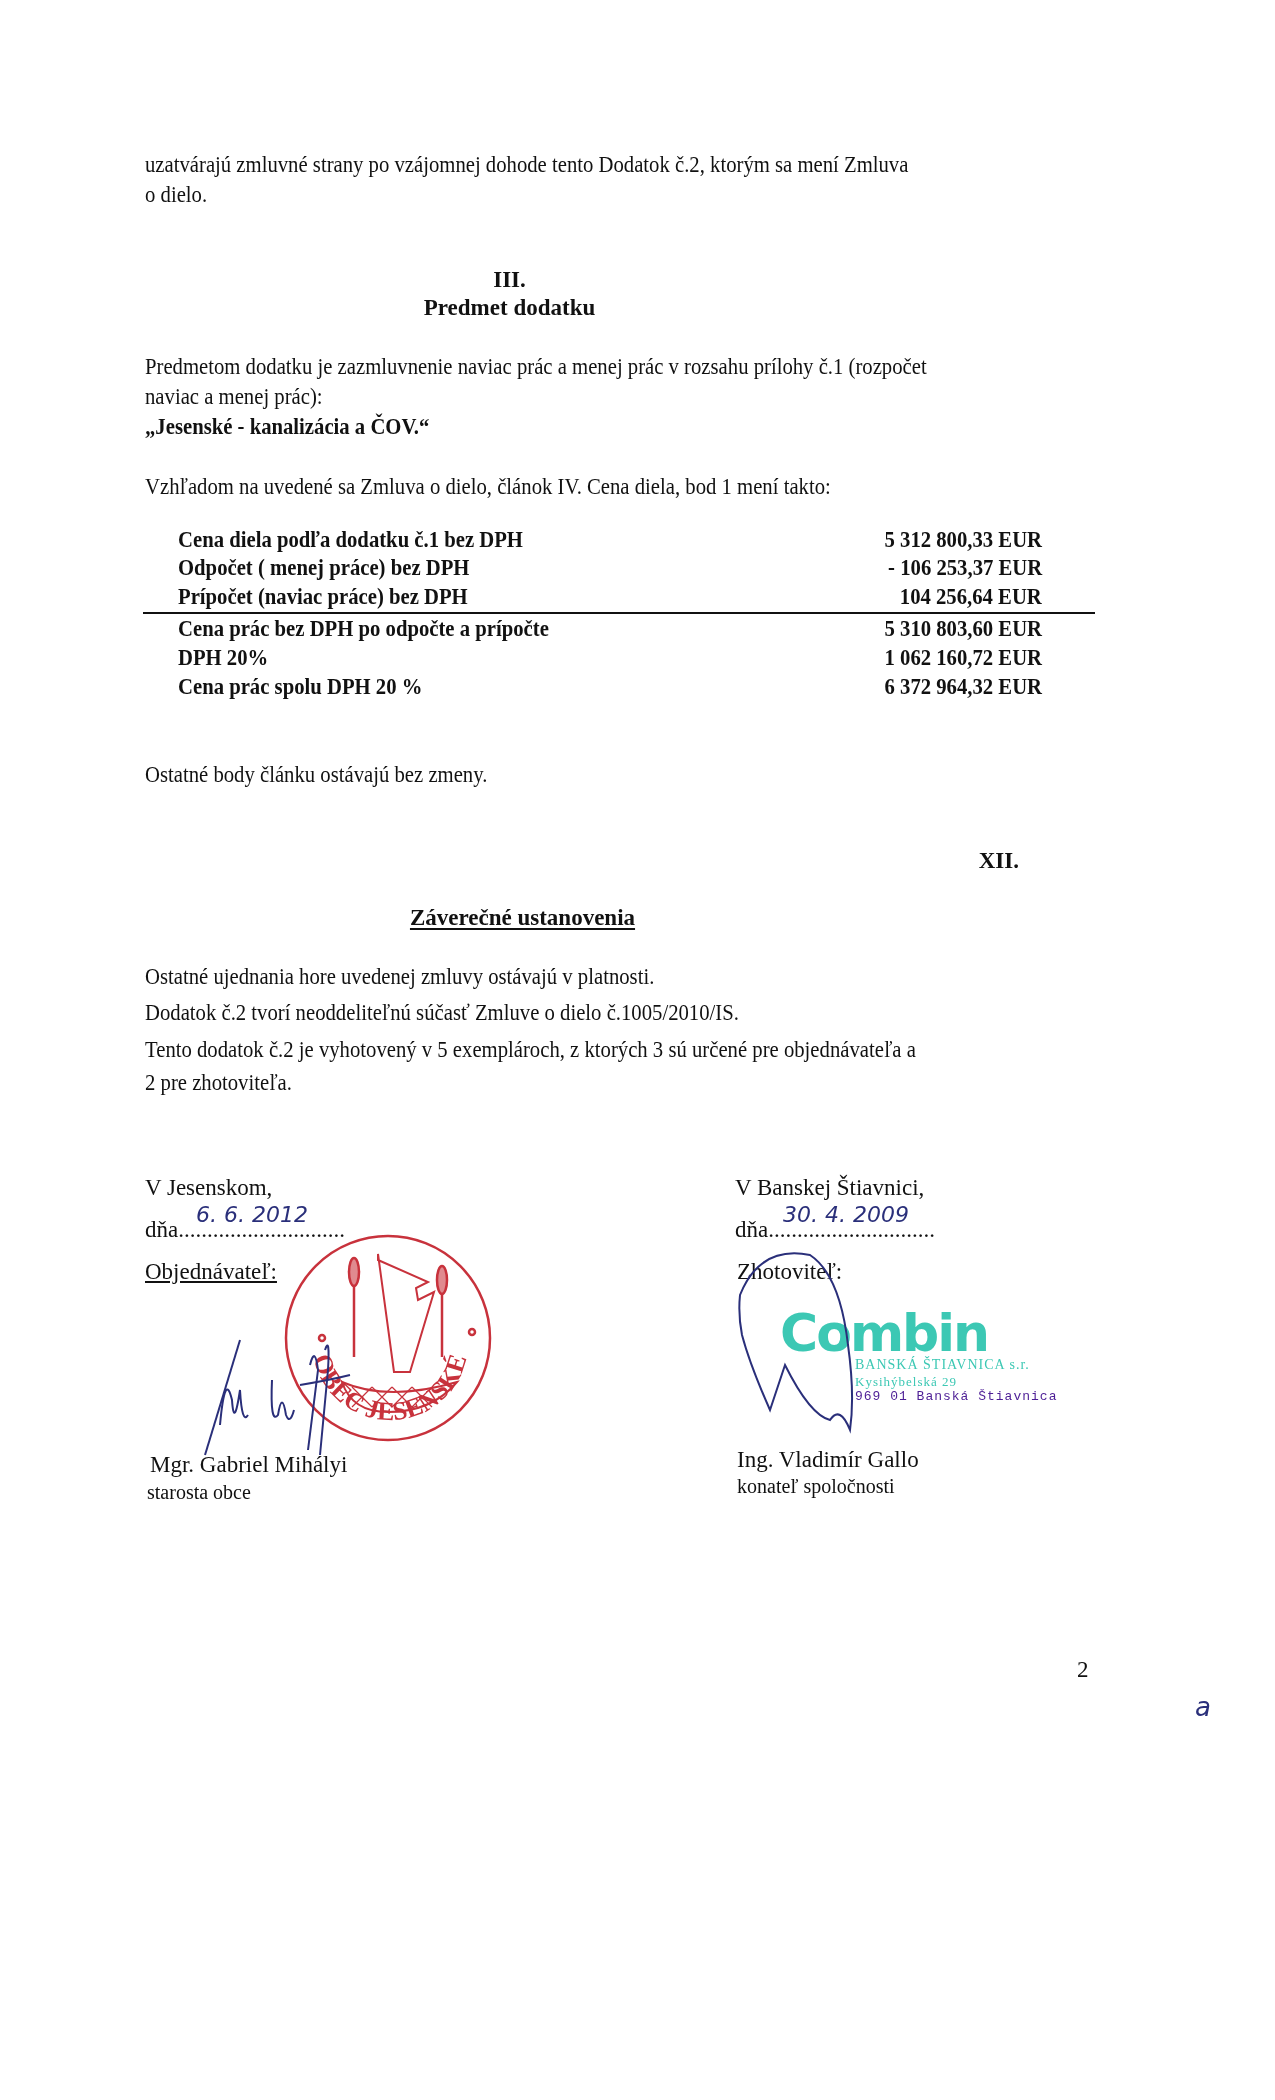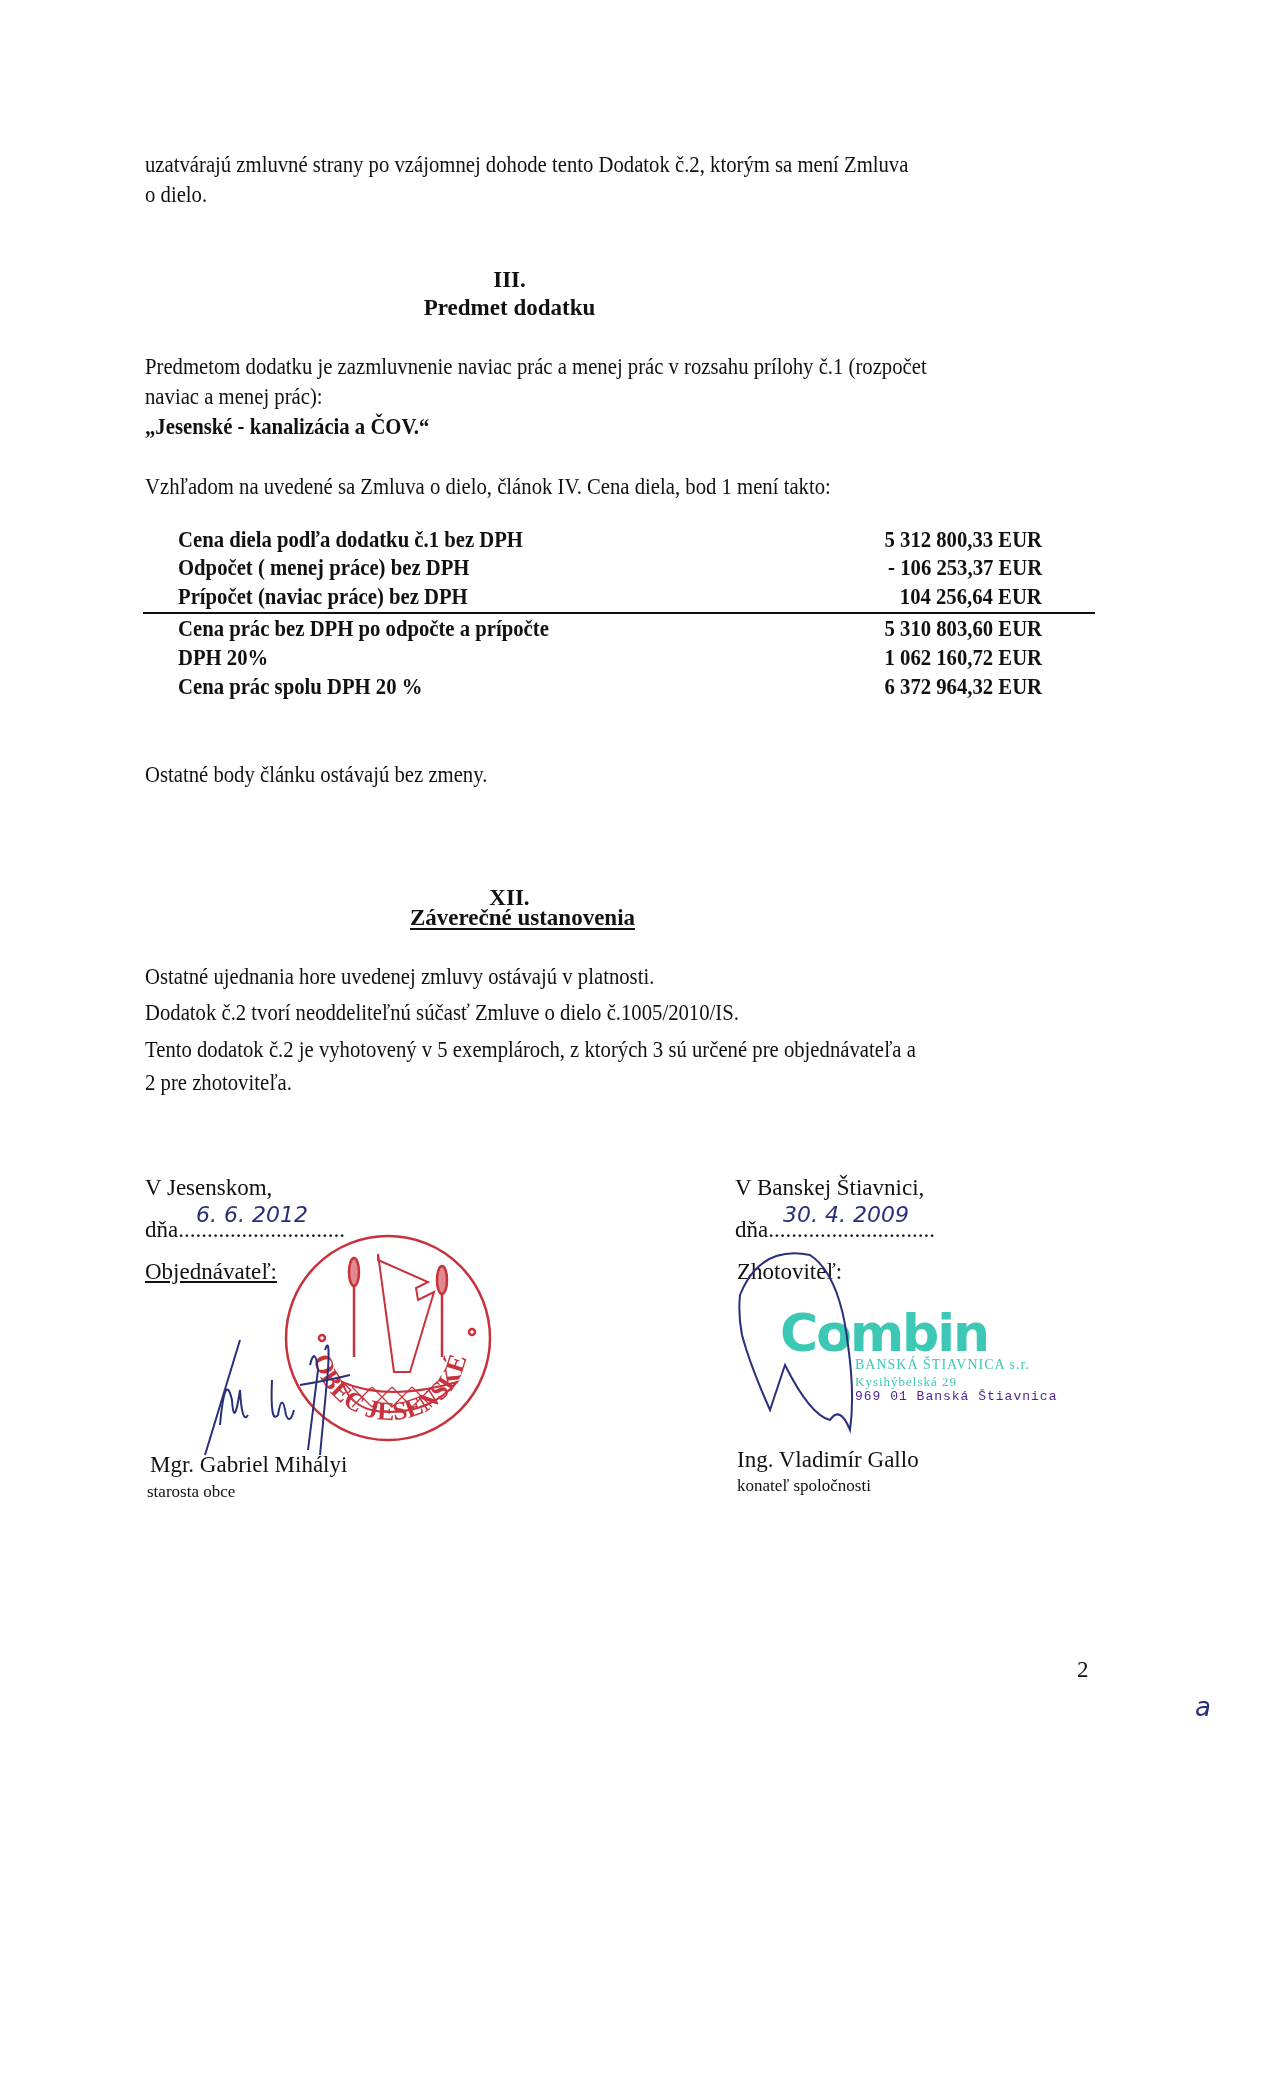--- a/index.html
+++ b/index.html
@@ -5,21 +5,21 @@
   html,body{margin:0;padding:0;background:#fff;}
   body{width:1275px;height:2100px;position:relative;overflow:hidden;
        font-family:"Liberation Serif","DejaVu Serif",serif;color:#111;}
   .ln{position:absolute;white-space:nowrap;font-size:23px;line-height:28px;transform-origin:left center;}
   .b{font-weight:bold;}
   .c{left:0;width:1019px;text-align:center;}
   .sq{transform:scaleX(0.9);}
   .tbl-l{position:absolute;left:178px;font-weight:bold;font-size:23px;line-height:28px;white-space:nowrap;transform:scaleX(0.9);transform-origin:left center;}
   .tbl-r{position:absolute;right:233px;font-weight:bold;font-size:23px;line-height:28px;white-space:nowrap;text-align:right;transform:scaleX(0.9);transform-origin:right center;}
   .rule{position:absolute;left:143px;width:952px;top:612px;height:2px;background:#111;}
-  .small{font-size:17px;line-height:18px;}
+  .small{font-size:20px;line-height:18px;}
   .hand{font-family:"DejaVu Sans",sans-serif;font-style:italic;color:#2a2f7a;font-size:24px;position:absolute;white-space:nowrap;}
   .underline{text-decoration:underline;text-decoration-thickness:2px;text-underline-offset:3px;}
   svg{position:absolute;overflow:visible;}
 </style>
 </head>
 <body>
 
 <div class="ln sq" style="left:145px;top:151px;">uzatvárajú zmluvné strany po vzájomnej dohode tento Dodatok č.2, ktorým sa mení Zmluva</div>
 <div class="ln sq" style="left:145px;top:181px;">o dielo.</div>
 
@@ -42,21 +42,21 @@
   <div class="tbl-l" style="top:615px;">Cena prác bez DPH po odpočte a prípočte</div>
   <div class="tbl-r" style="top:615px;">5 310 803,60 EUR</div>
   <div class="tbl-l" style="top:644px;">DPH 20%</div>
   <div class="tbl-r" style="top:644px;">1 062 160,72 EUR</div>
   <div class="tbl-l" style="top:673px;">Cena prác spolu DPH 20 %</div>
   <div class="tbl-r" style="top:673px;">6 372 964,32 EUR</div>
 </div>
 
 <div class="ln sq" style="left:145px;top:761px;">Ostatné body článku ostávajú bez zmeny.</div>
 
-<div class="ln c b" style="top:884px;">XII.</div>
+<div class="ln c b" style="top:847px;text-align:right;">XII.</div>
 <div class="ln c b" style="top:904px;margin-left:13px;"><span class="underline">Záverečné ustanovenia</span></div>
 
 <div class="ln sq" style="left:145px;top:963px;">Ostatné ujednania hore uvedenej zmluvy ostávajú v platnosti.</div>
 <div class="ln sq" style="left:145px;top:999px;">Dodatok č.2 tvorí neoddeliteľnú súčasť Zmluve o dielo č.1005/2010/IS.</div>
 <div class="ln sq" style="left:145px;top:1036px;">Tento dodatok č.2 je vyhotovený v 5 exemplároch, z ktorých 3 sú určené pre objednávateľa a</div>
 <div class="ln sq" style="left:145px;top:1069px;">2 pre zhotoviteľa.</div>
 
 <div>
 
   <svg style="left:282px;top:1232px;" width="212" height="212" viewBox="0 0 212 212">

